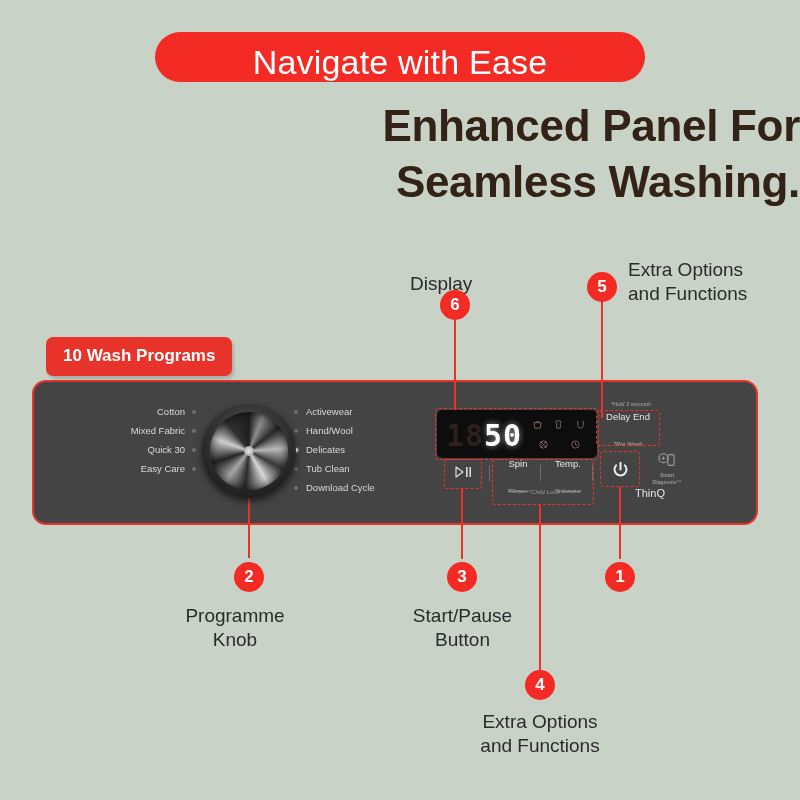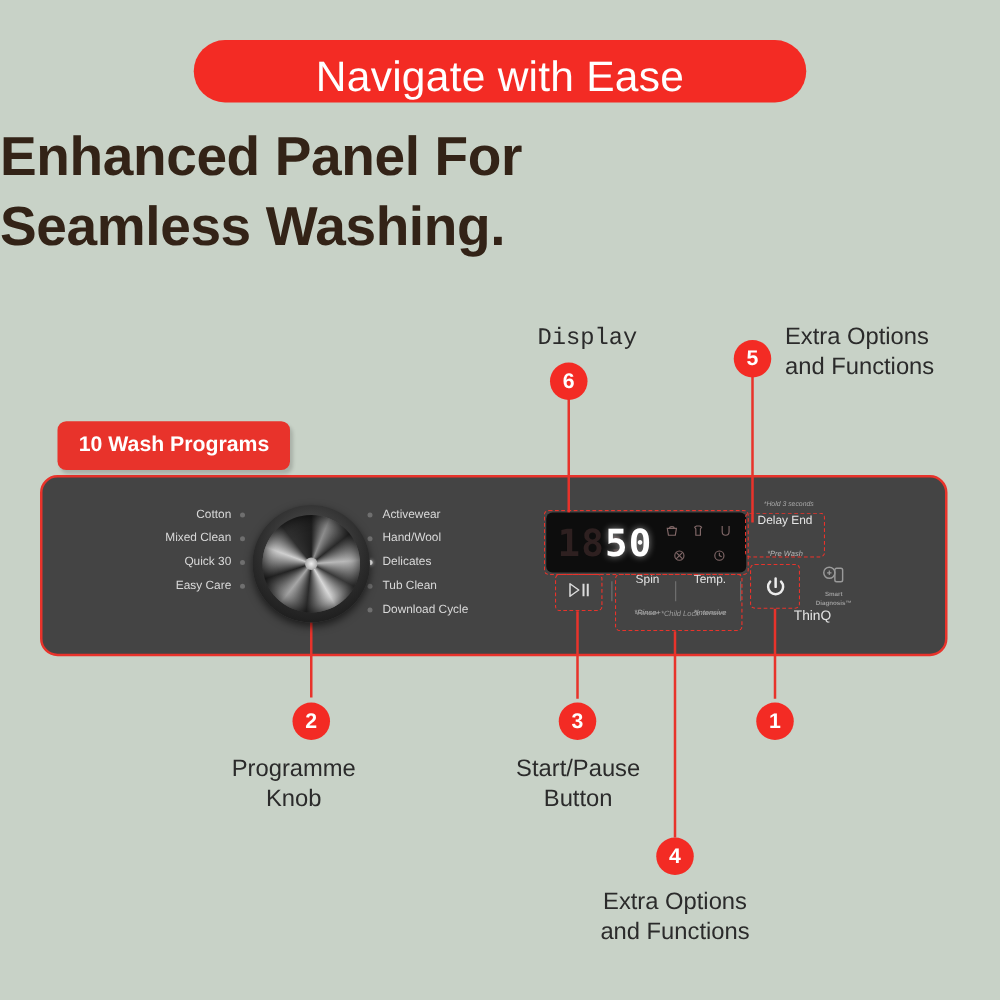--- a/index.html
+++ b/index.html
@@ -14,21 +14,21 @@
   
   .badge-pill {
     position: absolute; left: 155px; top: 32px;
     width: 490px; height: 50px;
     background: #f32b24; border-radius: 26px;
     display: flex; align-items: flex-end; justify-content: center;
     color: #fff; font-size: 34px; letter-spacing: .2px;
   }
   .headline {
     position: absolute; left: 0; top: 98px; width: 800px;
-    text-align: left; color: #332317;
+    text-align: right; color: #332317;
     font-size: 44px; font-weight: bold; line-height: 1.27;
     letter-spacing: -.3px;
   }
 
   
   #panel {
     position: absolute; left: 32px; top: 380px;
     width: 726px; height: 145px;
     background: #444444;
     border: 2px solid #e8332b;
@@ -174,21 +174,21 @@
 <div id="stage">
 
   <div class="badge-pill">
     <span>Navigate with Ease</span>
   </div>
   <div class="headline">
     <div>Enhanced Panel For</div>
     <div>Seamless Washing.</div>
   </div>
 
-  <div class="ctext" style="left:410px; top:258px; width:120px; text-align:center;font-family:Liberation Mono, monospace;">
+  <div class="ctext" style="left:410px; top:272px; width:120px; text-align:left;">
     <div>Display</div>
   </div>
   <div class="cnum" style="left:440px; top:290px;">6</div>
   <div class="cline" style="left:454px; top:318px; width:2px; height:100px;"></div>
 
   <div class="ctext" style="left:628px; top:258px; width:170px; text-align:left;">
     <div>Extra Options</div>
     <div>and Functions</div>
   </div>
   <div class="cnum" style="left:587px; top:272px;">5</div>
@@ -205,21 +205,21 @@
     <div class="knob-face"></div>
     <div class="knob-core"></div>
   </div>
 
   <div class="prog-col prog-left">
     <div class="prog-row">
       <span>Cotton</span>
       <span class="dot"></span>
     </div>
     <div class="prog-row">
-      <span>Mixed Clean</span>
+      <span>Mixed Fabric</span>
       <span class="dot"></span>
     </div>
     <div class="prog-row">
       <span>Quick 30</span>
       <span class="dot"></span>
     </div>
     <div class="prog-row">
       <span>Easy Care</span>
       <span class="dot"></span>
     </div>

